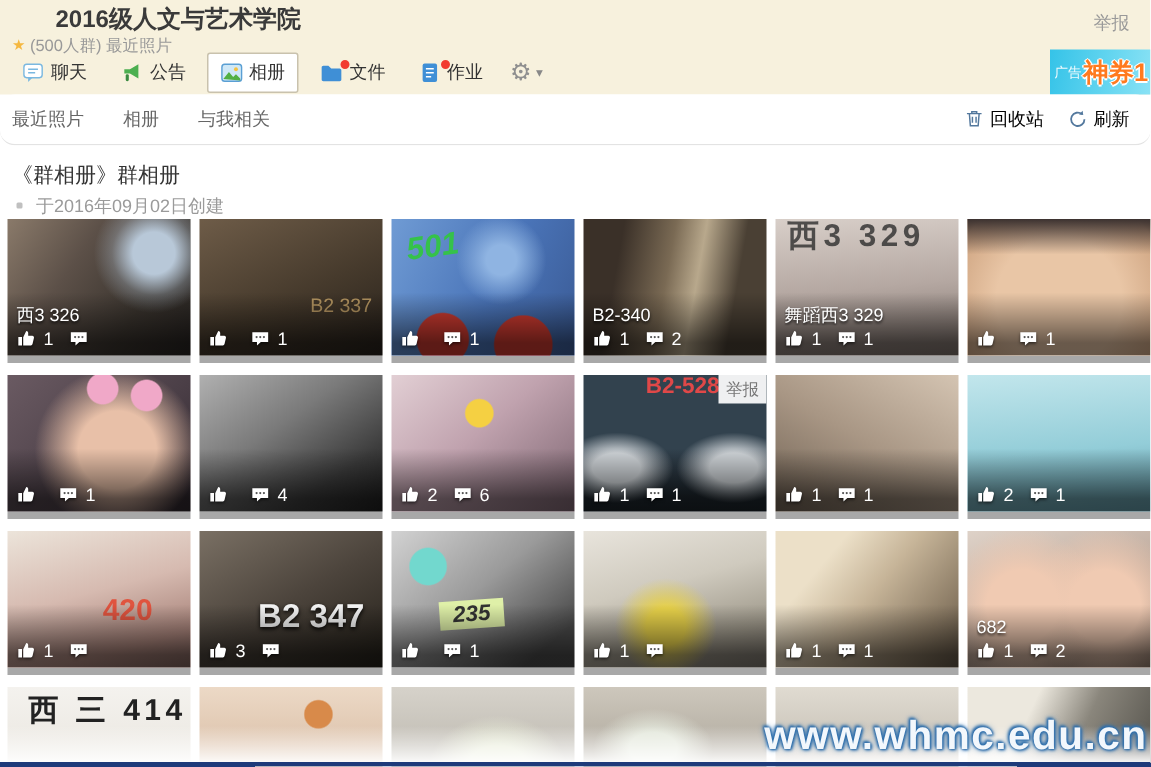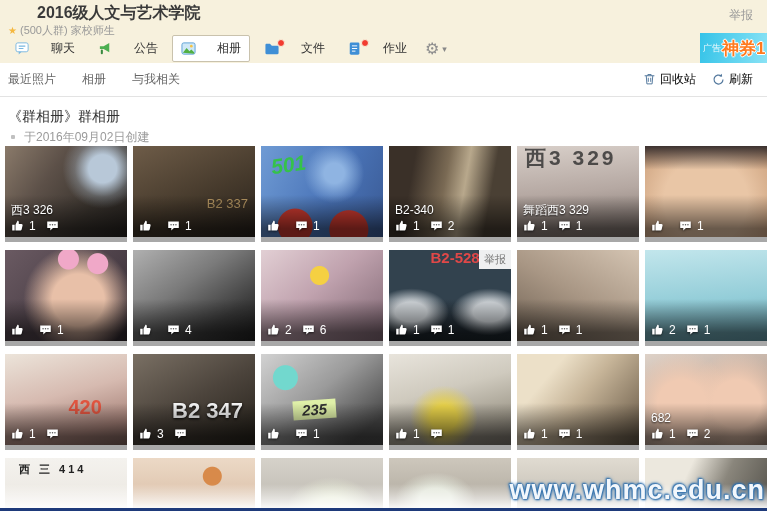--- a/index.html
+++ b/index.html
@@ -5,34 +5,34 @@
   html,body{margin:0;padding:0}
   body{width:767px;height:511px;overflow:hidden;position:relative;background:#fff;
        font-family:"Liberation Sans","DejaVu Sans",sans-serif;}
   
   .header{position:absolute;top:0;left:0;right:0;height:63px;background:#f7f1dd;}
   .title{position:absolute;left:8px;top:3px;font-size:16px;font-weight:bold;color:#3a3a3a;margin-left:29px;}
   .top-report{position:absolute;right:14px;top:7px;font-size:12px;color:#999;cursor:pointer;}
   .subline{position:absolute;left:8px;top:23px;font-size:11px;color:#999;display:flex;align-items:center;gap:3px;}
   .star{color:#f5b840;font-size:10px;}
   .tabs{position:absolute;left:6px;top:35px;display:flex;align-items:center;}
-  .tab{display:flex;align-items:center;gap:21px;padding:4px 8px;font-size:12px;color:#333;margin-right:5px;position:relative;cursor:pointer;border:1px solid transparent;}
+  .tab{display:flex;align-items:center;gap:4px;padding:4px 8px;font-size:12px;color:#333;margin-right:5px;position:relative;cursor:pointer;border:1px solid transparent;}
   .tab.active{background:#fff;border:1px solid #c9c2ad;border-radius:2px;}
   .tab svg{display:block}
   .reddot{position:absolute;top:3px;left:21px;width:6px;height:6px;background:#f23c30;border-radius:50%;border:1px solid #f7f1dd;}
   .gear{display:flex;align-items:center;gap:3px;padding:2px 4px;cursor:pointer;}
   .gear .g{font-size:16px;color:#8f8f8f;line-height:1;}
   .gear .caret{font-size:9px;color:#888;}
   .ad{position:absolute;top:33px;right:0;width:67px;height:30px;overflow:hidden;display:flex;align-items:center;
       background:linear-gradient(100deg,#35c3e8,#66d6f0 60%,#8ae2f5);cursor:pointer;}
   .ad-tag{font-size:9px;color:rgba(255,255,255,.9);margin:0 1px 0 3px;flex:none;}
   .ad-text{font-size:17px;font-weight:bold;color:#ff7a1f;white-space:nowrap;
            text-shadow:-1px 0 #fff,1px 0 #fff,0 -1px #fff,0 1px #fff;}
   
-  .subnav{position:absolute;top:63px;left:0;right:0;height:33px;background:#fff;border-bottom:1px solid #e3e3e3;}
+  .subnav{position:absolute;top:63px;left:0;right:0;height:33px;background:#fff;border-bottom:1px solid #e3e3e3;border-radius:10px;}
   .subnav-left{position:absolute;left:8px;top:0;display:flex;gap:26px;line-height:32px;font-size:12px;color:#666;}
   .subnav-left span{cursor:pointer;}
   .subnav-right{position:absolute;right:14px;top:0;display:flex;gap:16px;line-height:32px;font-size:12px;color:#000000;align-items:center;}
   .sr-item{display:flex;align-items:center;gap:4px;cursor:pointer;}
   .sr-item svg{display:block}
   
   .album-title{position:absolute;left:8px;top:108px;font-size:14px;color:#333;}
   .album-meta{position:absolute;left:24px;top:129px;font-size:12px;color:#9a9a9a;}
   .meta-dot{position:absolute;left:11px;top:135px;width:4px;height:4px;background:#c0c0c0;border-radius:1px;}
   
@@ -57,21 +57,21 @@
   .blueline{position:absolute;left:0;right:0;bottom:0;height:3px;background:#1e3a7a;}
 </style>
 </head>
 <body>
 
 <div class="header">
   <div class="title">2016级人文与艺术学院</div>
   <div class="top-report">举报</div>
   <div class="subline">
     <span class="star">★</span>
-    <span>(500人群) 家校师生</span>
+    <span>(500人群) 最近照片</span>
   </div>
 
   <div class="tabs">
     <div class="tab">
       <span>
         <svg width="15" height="15" viewBox="0 0 16 16">
             <rect x="1" y="2" width="13" height="9.5" rx="2" fill="#fff" stroke="#7ab8e0"></rect>
             <path d="M4 5.5h7M4 8h5" stroke="#7ab8e0" stroke-width="1.2"></path>
             <path d="M4 11.5v3l3-3z" fill="#7ab8e0"></path>
           </svg>
@@ -613,21 +613,21 @@
               </svg>
               <i>2</i>
             </span>
           </div>
         </div>
       </div>
       <div class="strip"></div>
     </div>
     <div class="card">
       <div class="ph" style="background:linear-gradient(180deg,#f4f2ee,#e2ddd4)">
-        <span class="ov" style="left:14px;top:6px;color:#222;font-size:11px;font-weight:bold;letter-spacing:3px">西 三 414</span>
+        <span class="ov" style="left:14px;top:6px;color:#222;font-size:20px;font-weight:bold;letter-spacing:3px">西 三 414</span>
       </div>
     </div>
     <div class="card">
       <div class="ph" style="background:radial-gradient(circle at 65% 20%,#d88a4a 0 9px,transparent 10px),linear-gradient(180deg,#ecd9c6,#caa88c)"></div>
     </div>
     <div class="card">
       <div class="ph" style="background:radial-gradient(ellipse at 58% 60%,#e8ecd8 0 20px,transparent 46px),linear-gradient(180deg,#d6d2ca,#a8a49a)"></div>
     </div>
     <div class="card">
       <div class="ph" style="background:radial-gradient(ellipse at 38% 45%,#e4e8dc 0 16px,transparent 40px),linear-gradient(180deg,#cdc7bc,#948e82)"></div>

